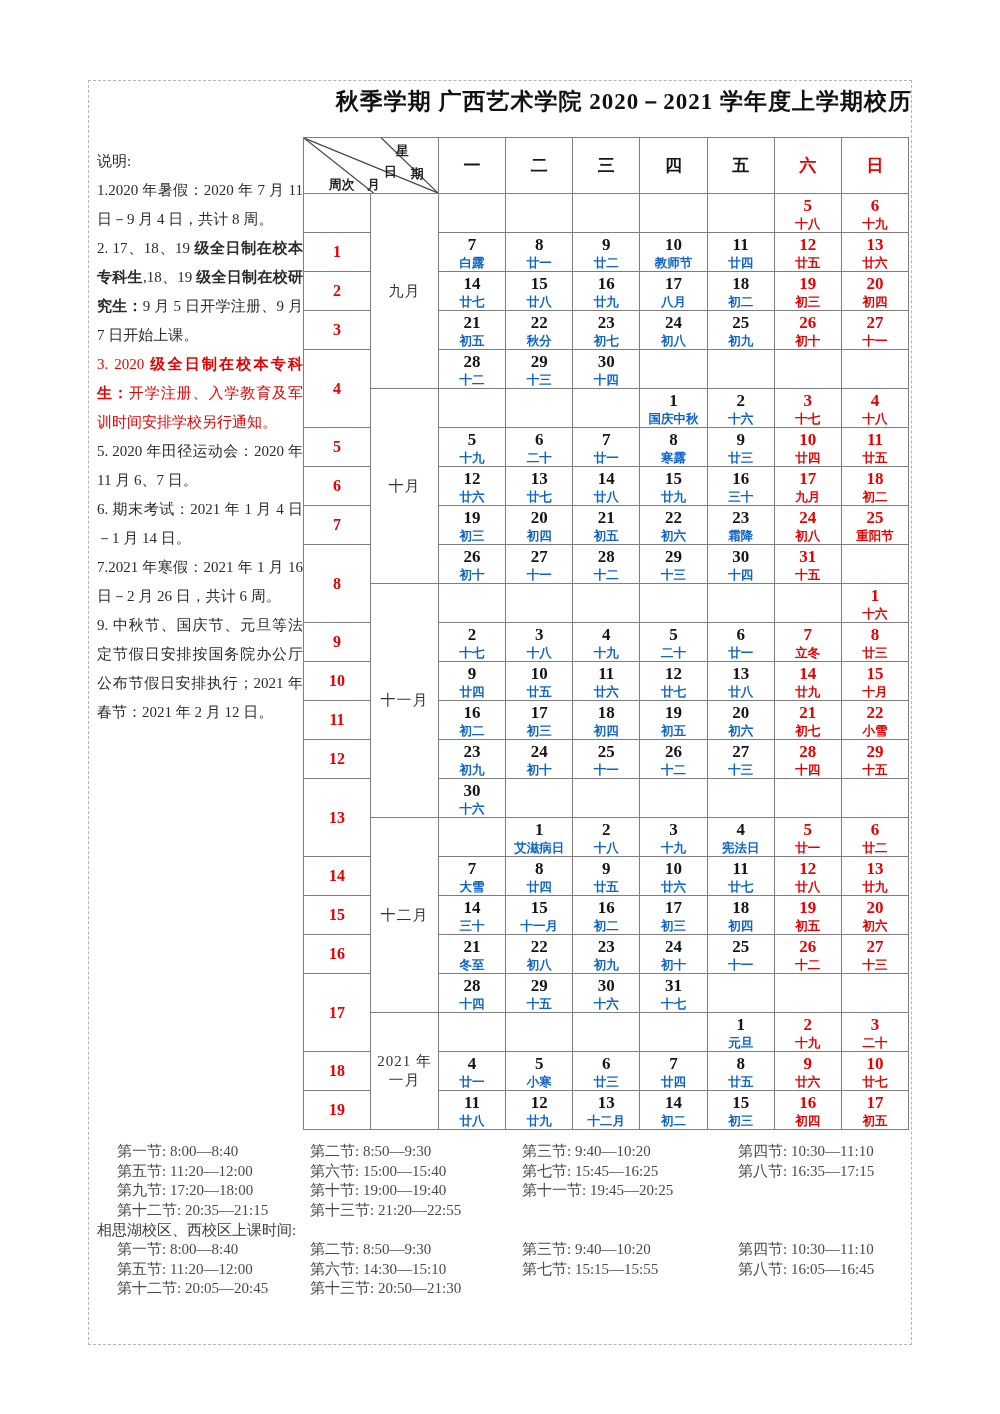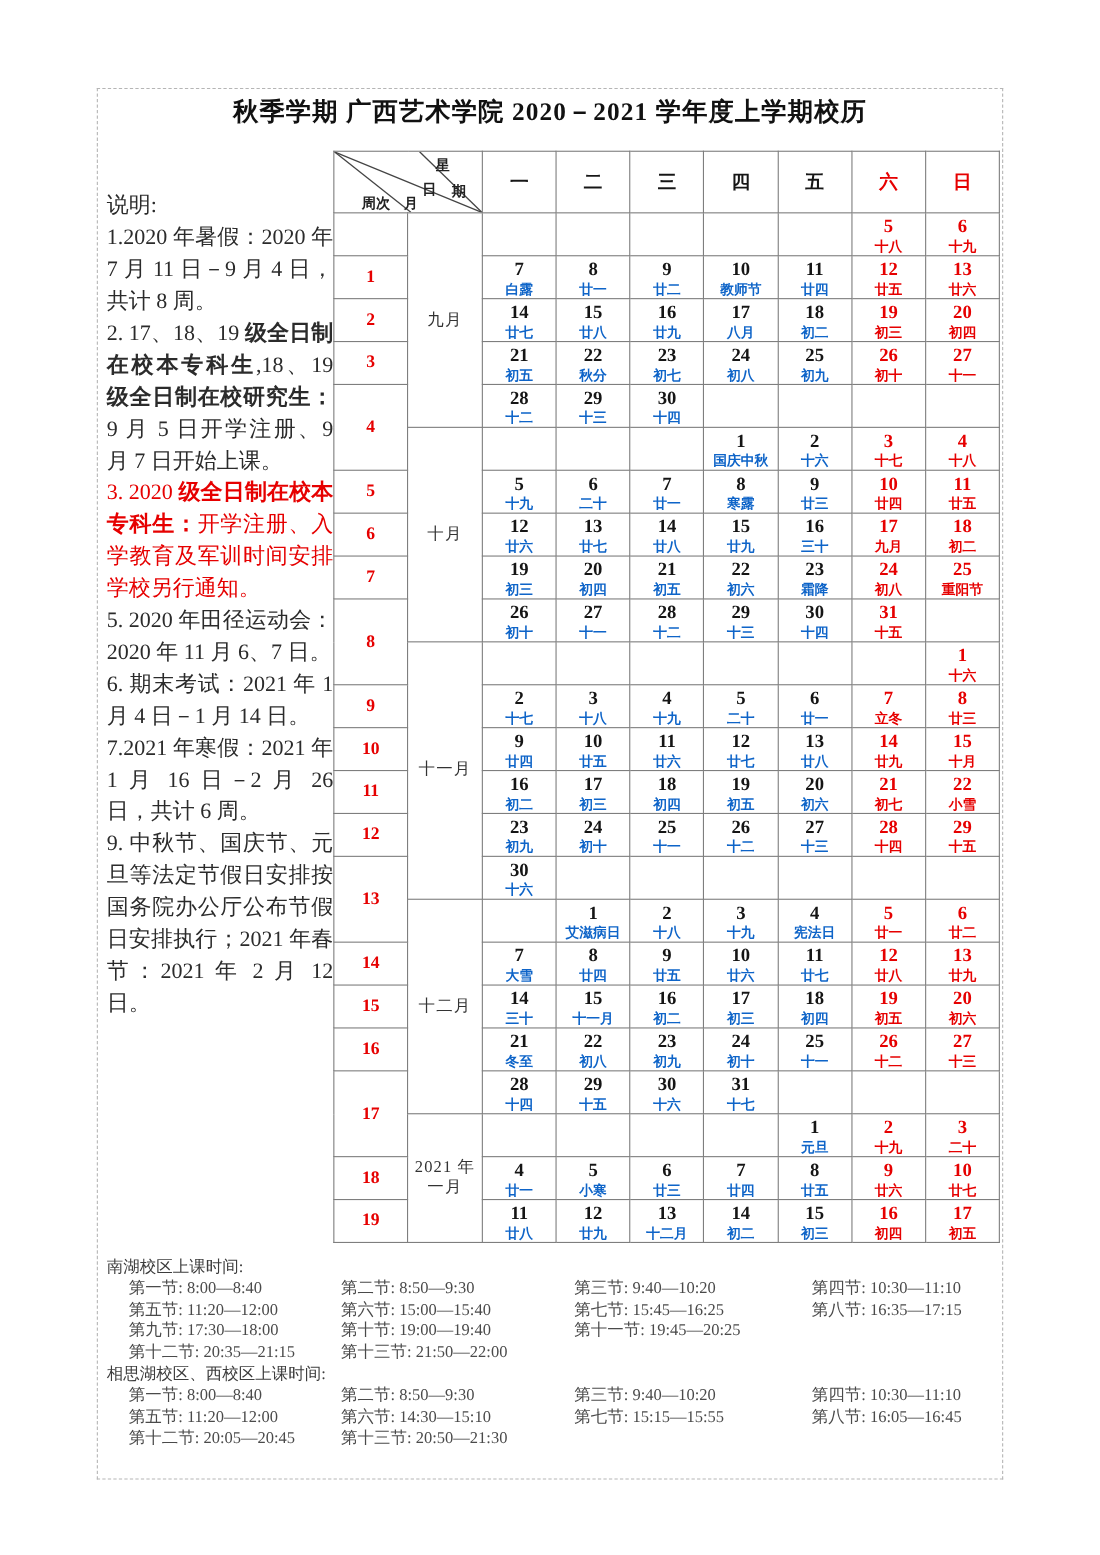--- a/index.html
+++ b/index.html
@@ -1,22 +1,22 @@
 <!DOCTYPE html>
 <html style="--red: #e60000; --blue: #0e64c8;"><head>
 <meta charset="utf-8">
 <style>
   html,body{margin:0;padding:0;}
   body{width:1000px;height:1414px;background:#ffffff;position:relative;overflow:hidden;
        font-family:"Liberation Serif","DejaVu Serif",serif;}
   .page-border{position:absolute;left:88px;top:80px;width:822px;height:1263px;border:1px dashed #b5b5b5;}
-  .title{position:absolute;left:88px;top:86px;width:824px;text-align:center;
+  .title{position:absolute;left:88px;top:86px;width:824px;text-align:right;
          font-size:23px;font-weight:bold;color:#111;letter-spacing:1px;}
   
-  .notes{position:absolute;left:97px;top:147px;width:206px;font-size:20px;color:#2b2b2b;margin-top:26px;}
+  .notes{position:absolute;left:97px;top:147px;width:206px;font-size:15px;color:#2b2b2b;}
   .notes-heading{line-height:29px;}
   .note{margin:0;line-height:29px;text-align:justify;}
   .note.red{color:var(--red);}
   .note .b{font-weight:bold;}
   
   .cal{position:absolute;left:303px;top:137px;border-collapse:collapse;table-layout:fixed;width:606px;}
   .cal th,.cal td{border:1px solid #7e7e7e;padding:0;text-align:center;vertical-align:middle;}
   .cal thead tr{height:55px;}
   .cal tbody tr{height:39px;}
   th.wd{font-size:17px;font-weight:bold;color:#161616;}
@@ -829,41 +829,40 @@
         </td>
         <td class="day weekend">
           <div class="num">17</div>
           <div class="lun">初五</div>
         </td>
       </tr>
     </tbody>
 </table>
 
 <div class="footer" id="footer">
-    <div class="campus-title">南湖校区上课时间:</div>
     <div class="ct-line">
       <span class="ct-item">第一节:  8:00—8:40</span>
       <span class="ct-item">第二节:  8:50—9:30</span>
       <span class="ct-item">第三节:  9:40—10:20</span>
       <span class="ct-item">第四节:  10:30—11:10</span>
     </div>
     <div class="ct-line">
       <span class="ct-item">第五节:  11:20—12:00</span>
       <span class="ct-item">第六节:  15:00—15:40</span>
       <span class="ct-item">第七节:  15:45—16:25</span>
       <span class="ct-item">第八节:  16:35—17:15</span>
     </div>
     <div class="ct-line">
-      <span class="ct-item">第九节:  17:30—18:00</span>
+      <span class="ct-item">第九节:  17:20—18:00</span>
       <span class="ct-item">第十节:  19:00—19:40</span>
       <span class="ct-item">第十一节:  19:45—20:25</span>
     </div>
     <div class="ct-line">
       <span class="ct-item">第十二节:  20:35—21:15</span>
-      <span class="ct-item">第十三节:  21:50—22:00</span>
+      <span class="ct-item">第十三节:  21:20—22:55</span>
     </div>
     <div class="campus-title">相思湖校区、西校区上课时间:</div>
     <div class="ct-line">
       <span class="ct-item">第一节:  8:00—8:40</span>
       <span class="ct-item">第二节:  8:50—9:30</span>
       <span class="ct-item">第三节:  9:40—10:20</span>
       <span class="ct-item">第四节:  10:30—11:10</span>
     </div>
     <div class="ct-line">
       <span class="ct-item">第五节:  11:20—12:00</span>

